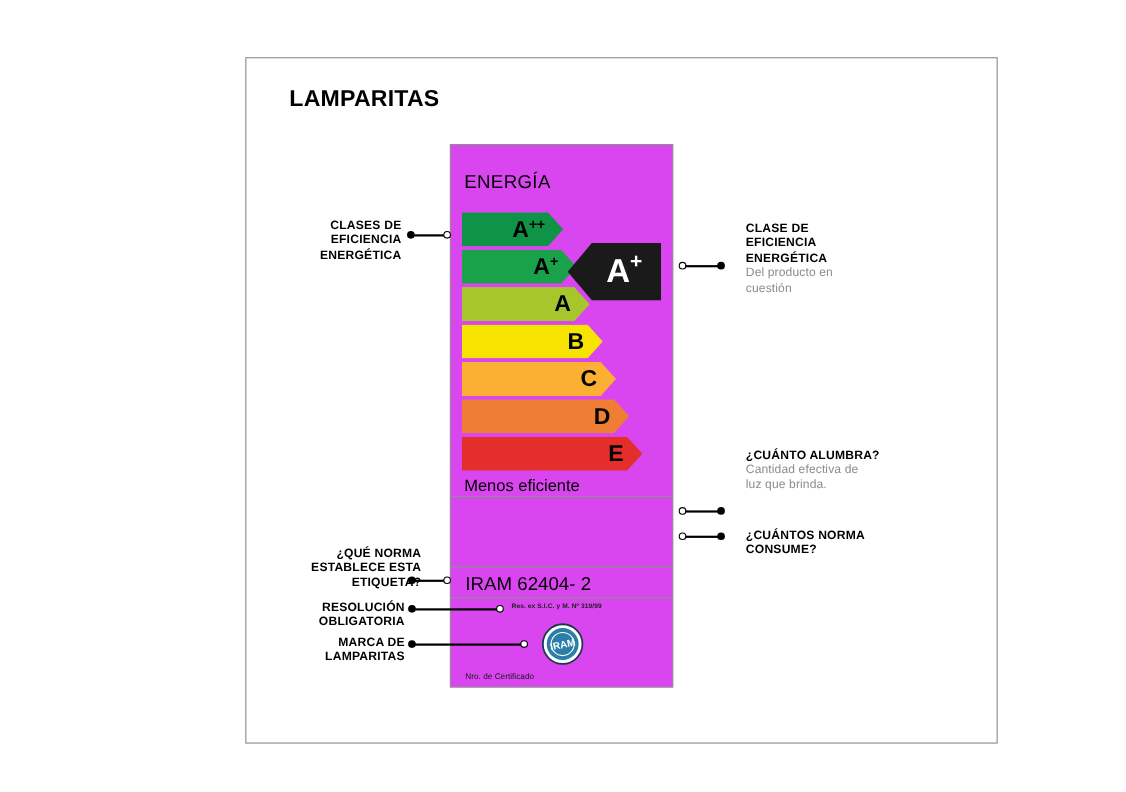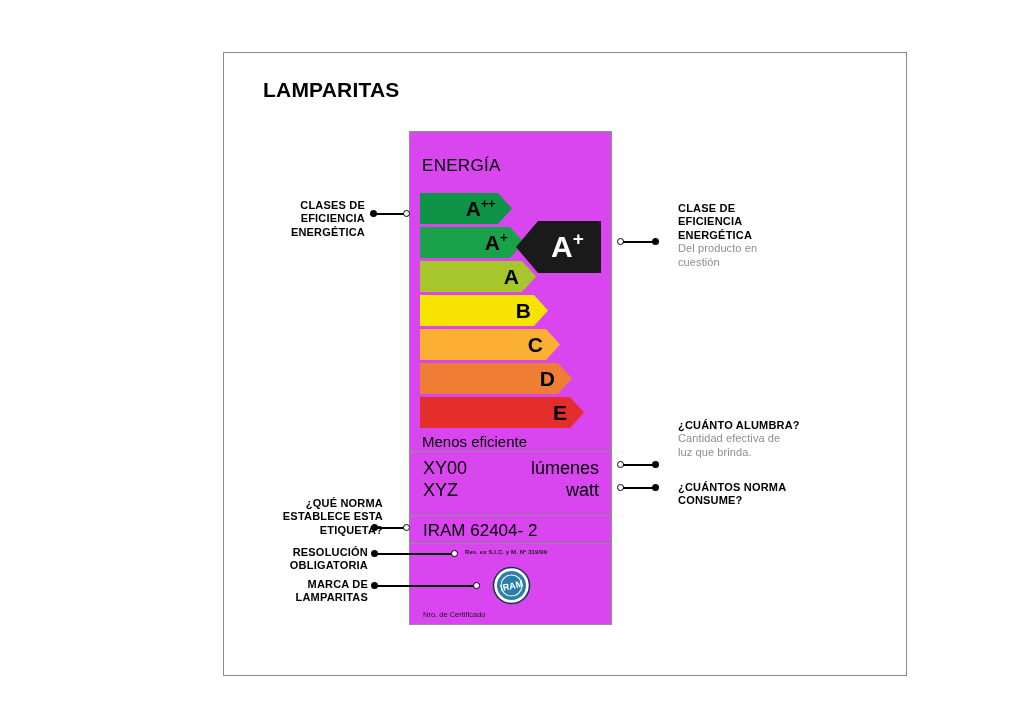--- a/index.html
+++ b/index.html
@@ -287,30 +287,20 @@
           <div class="arrow" style="width: 164px; background: rgb(227, 46, 44); clip-path: polygon(0px 0px, 91.46% 0px, 100% 50%, 91.46% 100%, 0px 100%);">
             <span>E</span>
           </div>
         </div>
       </div>
 
     <div id="menos-eficiente">Menos eficiente</div>
 
     <div class="divider" style="top:319px"></div>
 
-    <div id="values">
-      <div class="value-line" style="top:0px">
-        <span>XY00</span>
-        <span>lúmenes</span>
-      </div>
-      <div class="value-line" style="top:22px">
-        <span>XYZ</span>
-        <span>watt</span>
-      </div>
-    </div>
 
     <div class="divider" style="top:383px"></div>
 
     <div id="norma">IRAM 62404- 2</div>
 
     <div class="divider" style="top:411px"></div>
 
     <div id="res-text">Res. ex  S.I.C. y M. Nº 319/99</div>
 
     <div id="iram-seal">
@@ -374,21 +364,21 @@
     <div class="head">CLASE DE</div>
     <div class="head">EFICIENCIA</div>
     <div class="head">ENERGÉTICA</div>
     <div class="sub">Del producto en</div>
     <div class="sub">cuestión</div>
   </div>
   <div class="dot-hollow" style="left:617px; top:238px;"></div>
   <div class="leader" style="left:623px; top:240.5px; width:31px;"></div>
   <div class="dot-filled" style="left:652px; top:238px;"></div>
 
-  <div class="anno anno-right" style="left:662px; top:419px; width:150px;">
+  <div class="anno anno-right" style="left:662px; top:408px; width:150px;">
     <div class="head">¿CUÁNTO ALUMBRA?</div>
     <div class="sub">Cantidad efectiva de</div>
     <div class="sub">luz que brinda.</div>
   </div>
   <div class="dot-hollow" style="left:617px; top:461px;"></div>
   <div class="leader" style="left:623px; top:463.5px; width:31px;"></div>
   <div class="dot-filled" style="left:652px; top:461px;"></div>
 
   <div class="anno anno-right" style="left:662px; top:481px; width:150px;">
     <div class="head">¿CUÁNTOS NORMA</div>

